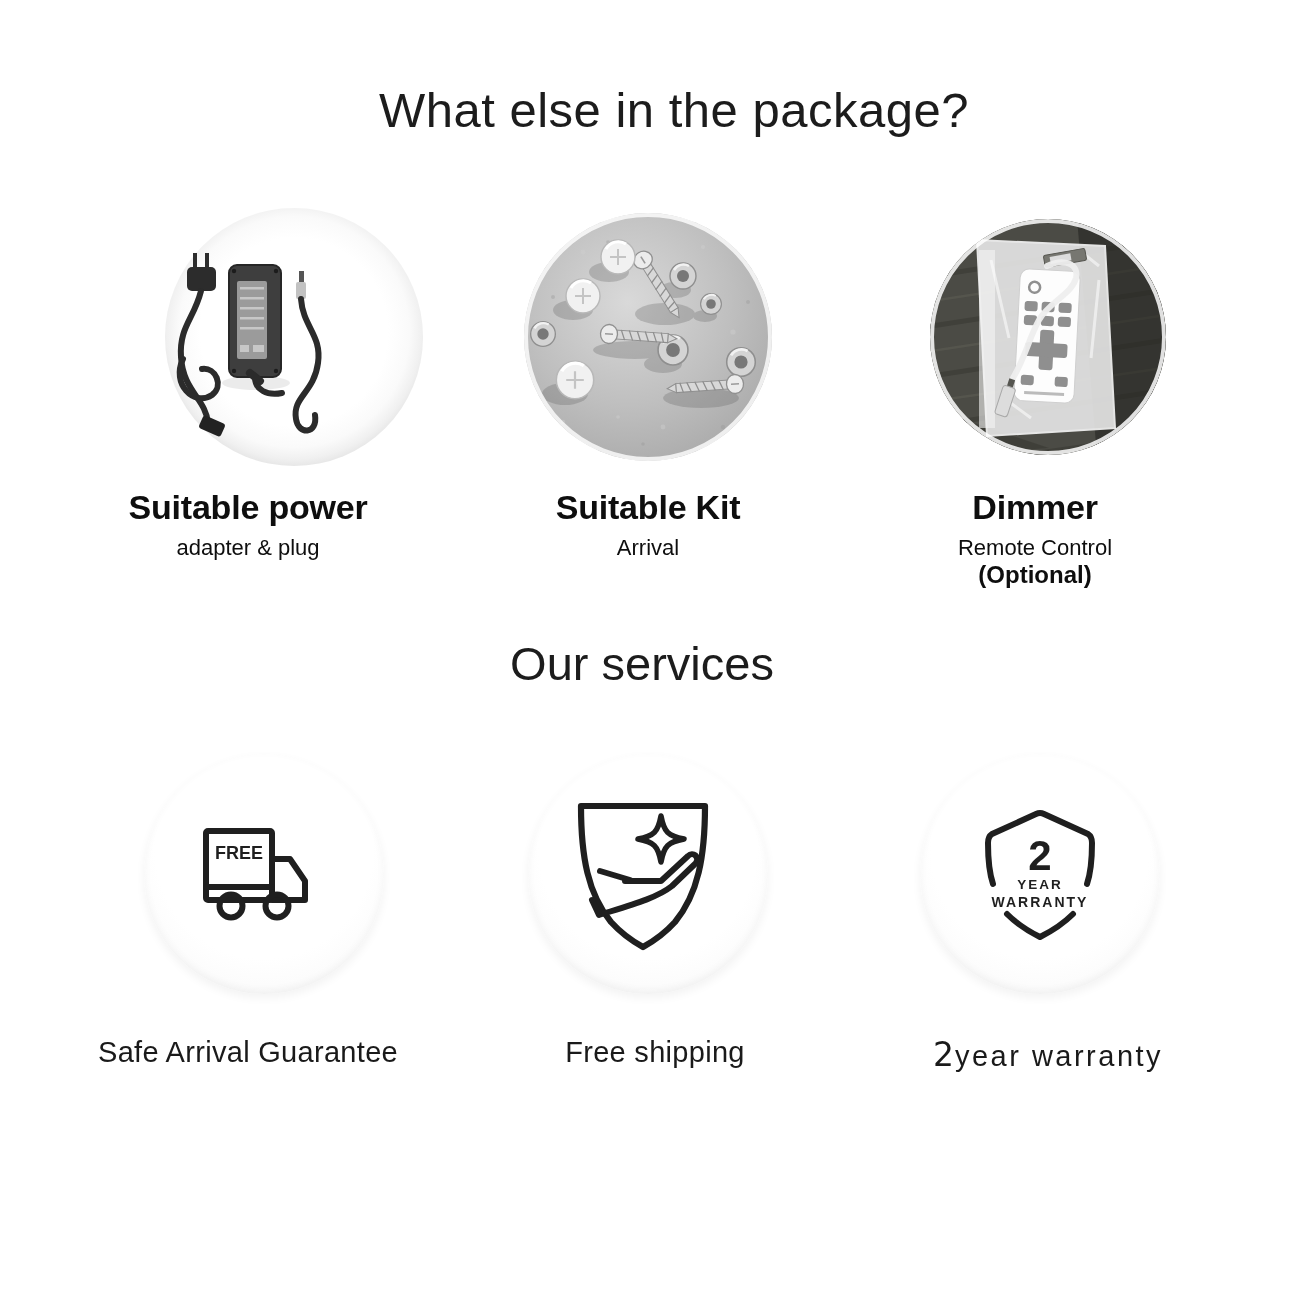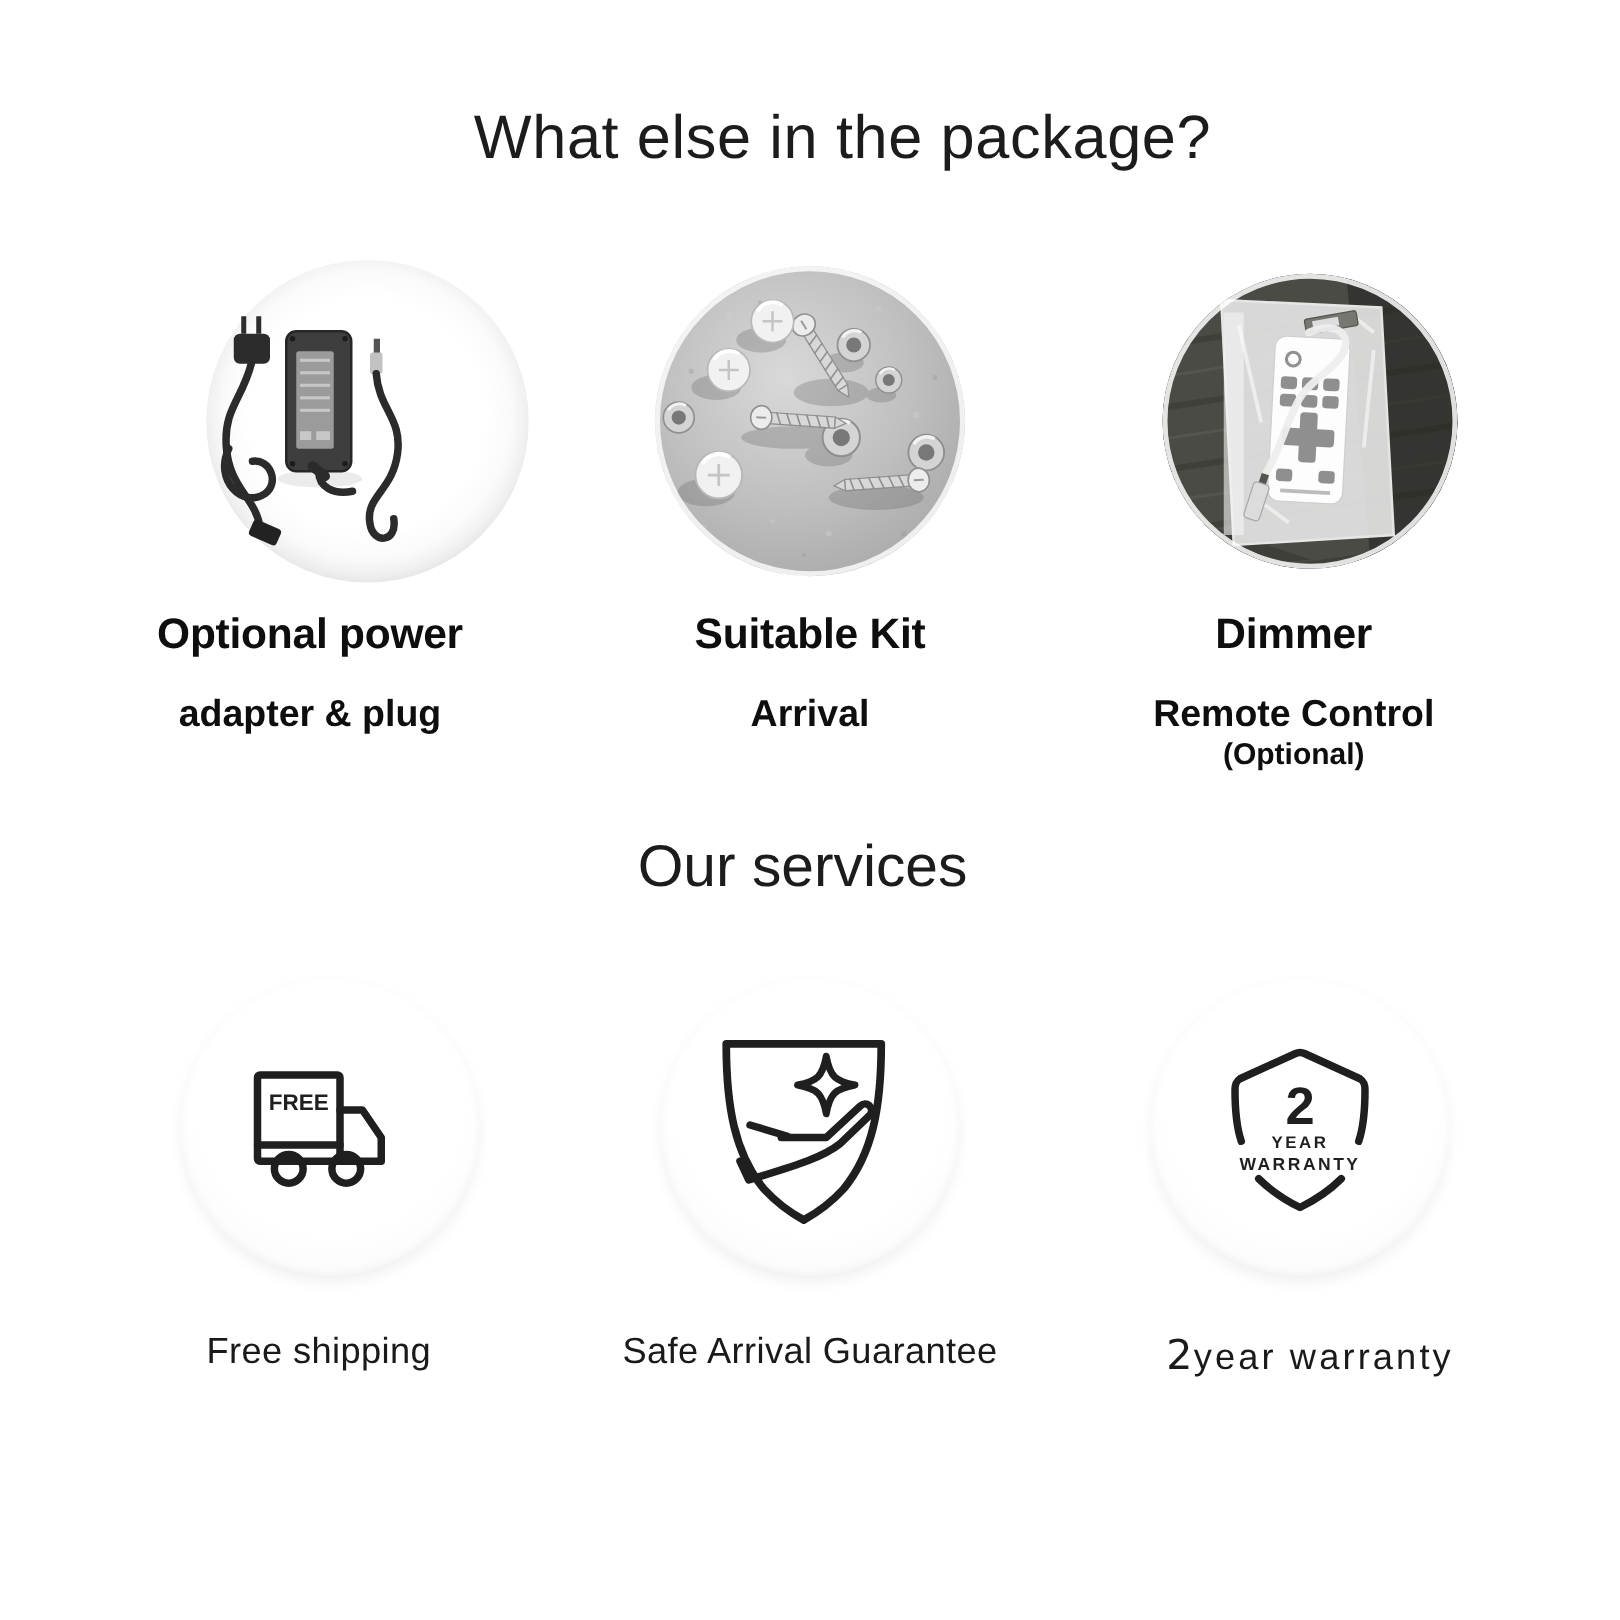--- a/index.html
+++ b/index.html
@@ -16,21 +16,21 @@
   .cell{display:flex;justify-content:center;align-items:center;}
   .pcircle{border-radius:50%;line-height:0;}
   .shift-right-46{transform:translateX(46px);}
   .shift-right-16{transform:translateX(16px);}
   .shift-left-13{transform:translateX(-13px);}
   .shift-left-8{transform:translateX(-8px);}
   .shift-right-7{transform:translateX(7px);}
   .row-labels{margin-top:16px;}
   .label-block{text-align:center;}
   .item-title{font-size:34px;font-weight:700;letter-spacing:-.2px;color:#0e0e0e;line-height:1.25;}
-  .item-sub{font-size:30px;font-weight:700;color:#0e0e0e;margin-top:24px;line-height:1.25;}
+  .item-sub{font-size:22px;font-weight:400;color:#0e0e0e;margin-top:5px;line-height:1.25;}
   .item-note{font-size:24px;font-weight:700;color:#0e0e0e;line-height:1.2;}
   .section-title{
     margin:48px 0 0;text-align:center;font-size:47px;font-weight:400;
     line-height:1.1;color:#1c1c1c;transform:translateX(-6px);
   }
   .row-services{margin-top:62px;height:244px;align-items:center;gap:42px;}
   .scircle{
     width:240px;height:240px;border-radius:50%;
     background:radial-gradient(circle at 50% 40%, #ffffff 58%, #fcfcfc 72%, #f2f2f2 88%, #e7e7e7 100%);
     box-shadow:0 4px 10px rgba(0,0,0,.05), inset 0 -3px 8px rgba(0,0,0,.04);
@@ -239,21 +239,21 @@
           </g>
           <circle cx="119" cy="119" r="116" fill="none" stroke="#ffffff" stroke-width="4" opacity="0.85"></circle>
         </g>
       </svg>
     </div>
   </div>
 </div>
 
 <div class="row row-labels">
   <div class="label-block">
-    <div class="item-title">Optional power</div>
+    <div class="item-title">Suitable power</div>
     <div class="item-sub">adapter &amp; plug</div>
   </div>
   <div class="label-block">
     <div class="item-title">Suitable Kit</div>
     <div class="item-sub">Arrival</div>
   </div>
   <div class="label-block shift-left-13">
     <div class="item-title">Dimmer</div>
     <div class="item-sub">Remote Control</div>
     <div class="item-note">(Optional)</div>
@@ -295,22 +295,22 @@
         <path class="stroke" stroke-width="6" d="M52,125 C62,135 73,142 85,148 C97,142 108,135 118,125"></path>
         <text class="w-num" x="85" y="81" text-anchor="middle">2</text>
         <text class="w-word1" x="85" y="100" text-anchor="middle">YEAR</text>
         <text class="w-word2" x="85" y="118" text-anchor="middle">WARRANTY</text>
       </svg>
     </div>
   </div>
 </div>
 
 <div class="row row-service-labels">
+  <div class="label-block">
+    <div class="service-label">Safe Arrival Guarantee</div>
+  </div>
   <div class="label-block shift-right-7">
     <div class="service-label">Free shipping</div>
   </div>
   <div class="label-block">
-    <div class="service-label">Safe Arrival Guarantee</div>
-  </div>
-  <div class="label-block">
     <div class="service-label"><span class="warranty-prefix">2</span><span class="warranty-rest">year warranty</span></div>
   </div>
 </div>
 
 </body></html>

